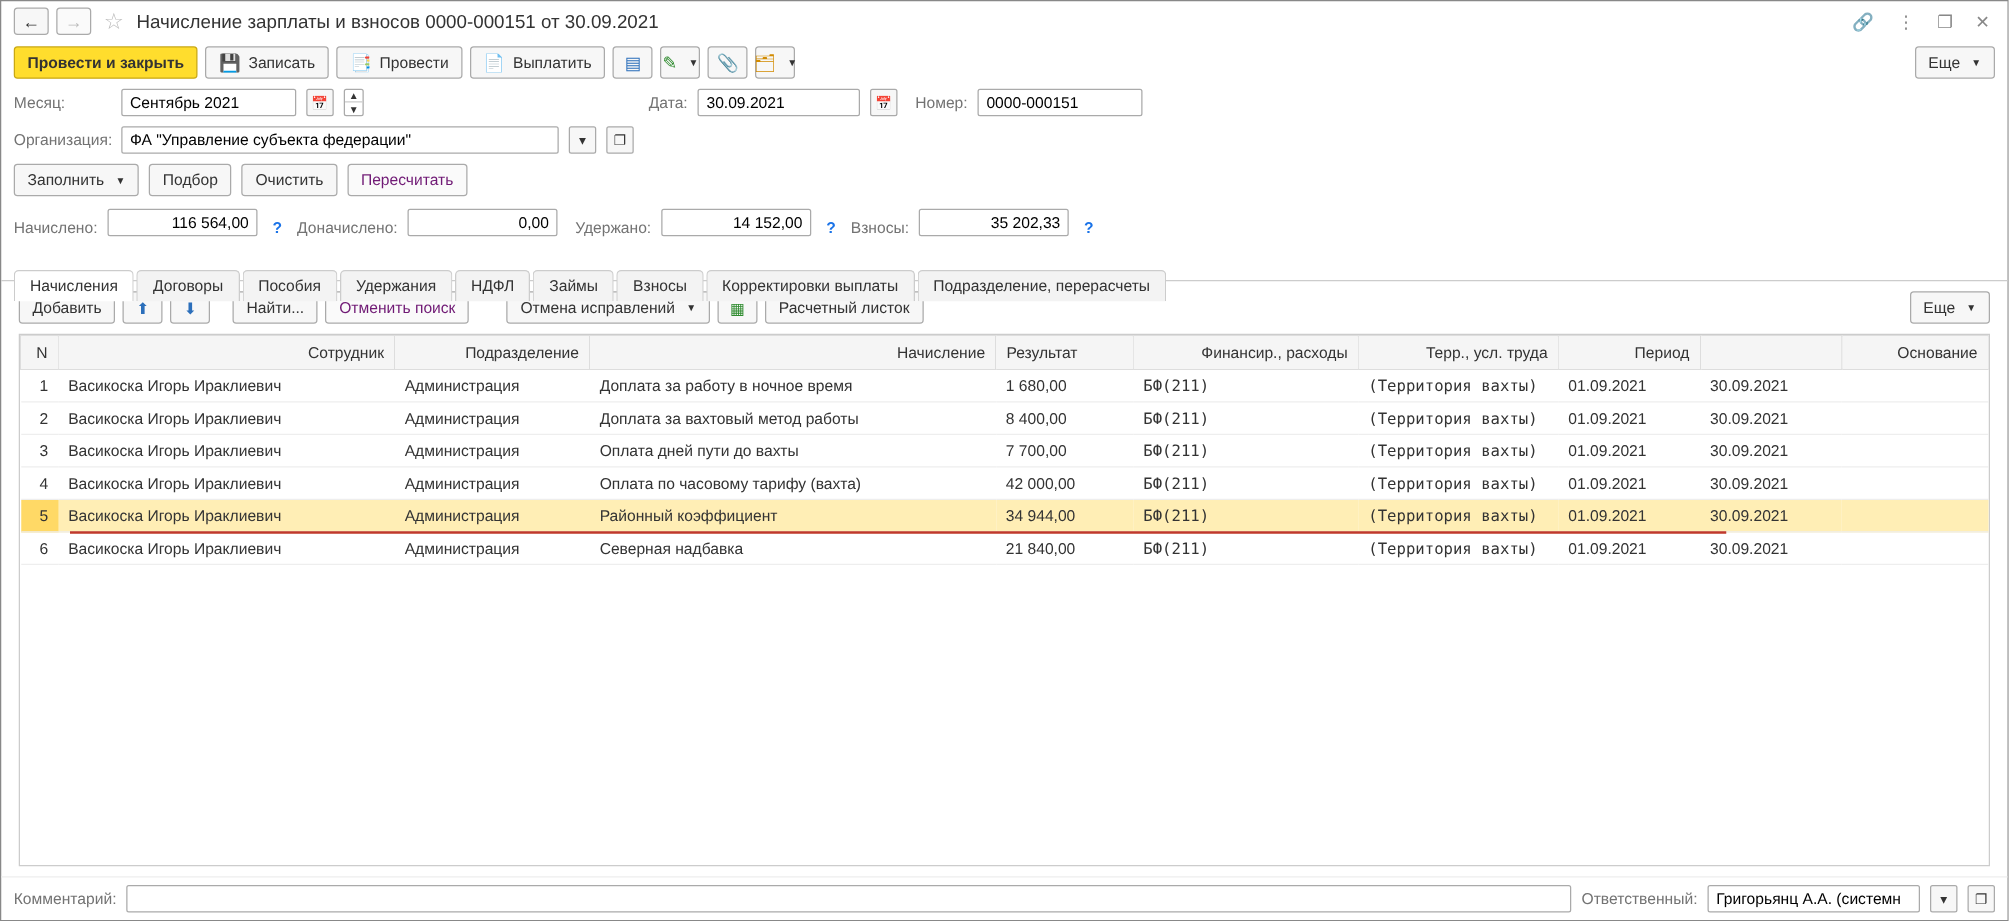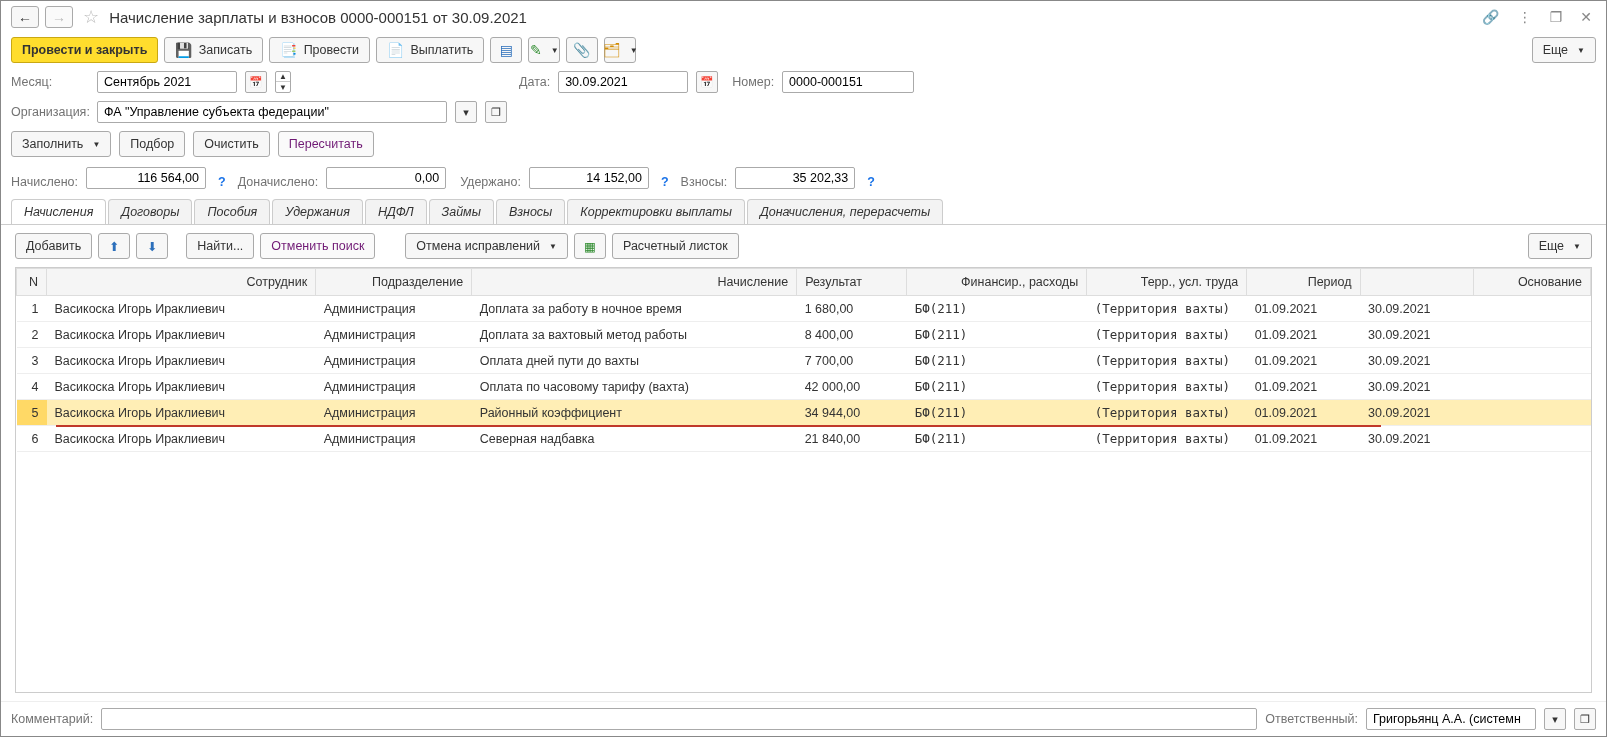--- a/index.html
+++ b/index.html
@@ -83,21 +83,21 @@
   .totals-row .input { width:120px; text-align:right;}
   .tabs {
     display:flex; gap:0; padding:0 10px;
     border-bottom:1px solid #ccc;
   }
   .tab {
     border:1px solid #ccc; border-bottom:none;
     border-radius:4px 4px 0 0;
     padding:5px 12px; margin-right:2px;
     background:#f3f3f3; cursor:pointer;
-    position:relative; top:0;font-style:italic;
+    position:relative; top:17px;
   }
   .tab.active { background:#fff; }
   .sub-toolbar {
     display:flex; align-items:center; gap:6px;
     padding: 8px 14px;
   }
   .btn.disabled{ color:#701a75; background:#fafafa; cursor:default;}
   .table-wrap {
     flex:1; margin:0 14px 8px; border:1px solid #ccc;
     overflow:auto; position:relative;
@@ -238,21 +238,21 @@
 
   <div class="tabs" id="tabs-container">
       <div class="tab active">Начисления</div>
       <div class="tab">Договоры</div>
       <div class="tab">Пособия</div>
       <div class="tab">Удержания</div>
       <div class="tab">НДФЛ</div>
       <div class="tab">Займы</div>
       <div class="tab">Взносы</div>
       <div class="tab">Корректировки выплаты</div>
-      <div class="tab">Доначисления, перерасчеты</div>
+      <div class="tab">Подразделение, перерасчеты</div>
     </div>
 
   <div class="sub-toolbar">
     <span class="btn">Добавить</span>
     <span class="btn btn-icon">
         <span class="icon-blue">⬆</span>
       </span>
     <span class="btn btn-icon">
         <span class="icon-blue">⬇</span>
       </span>

